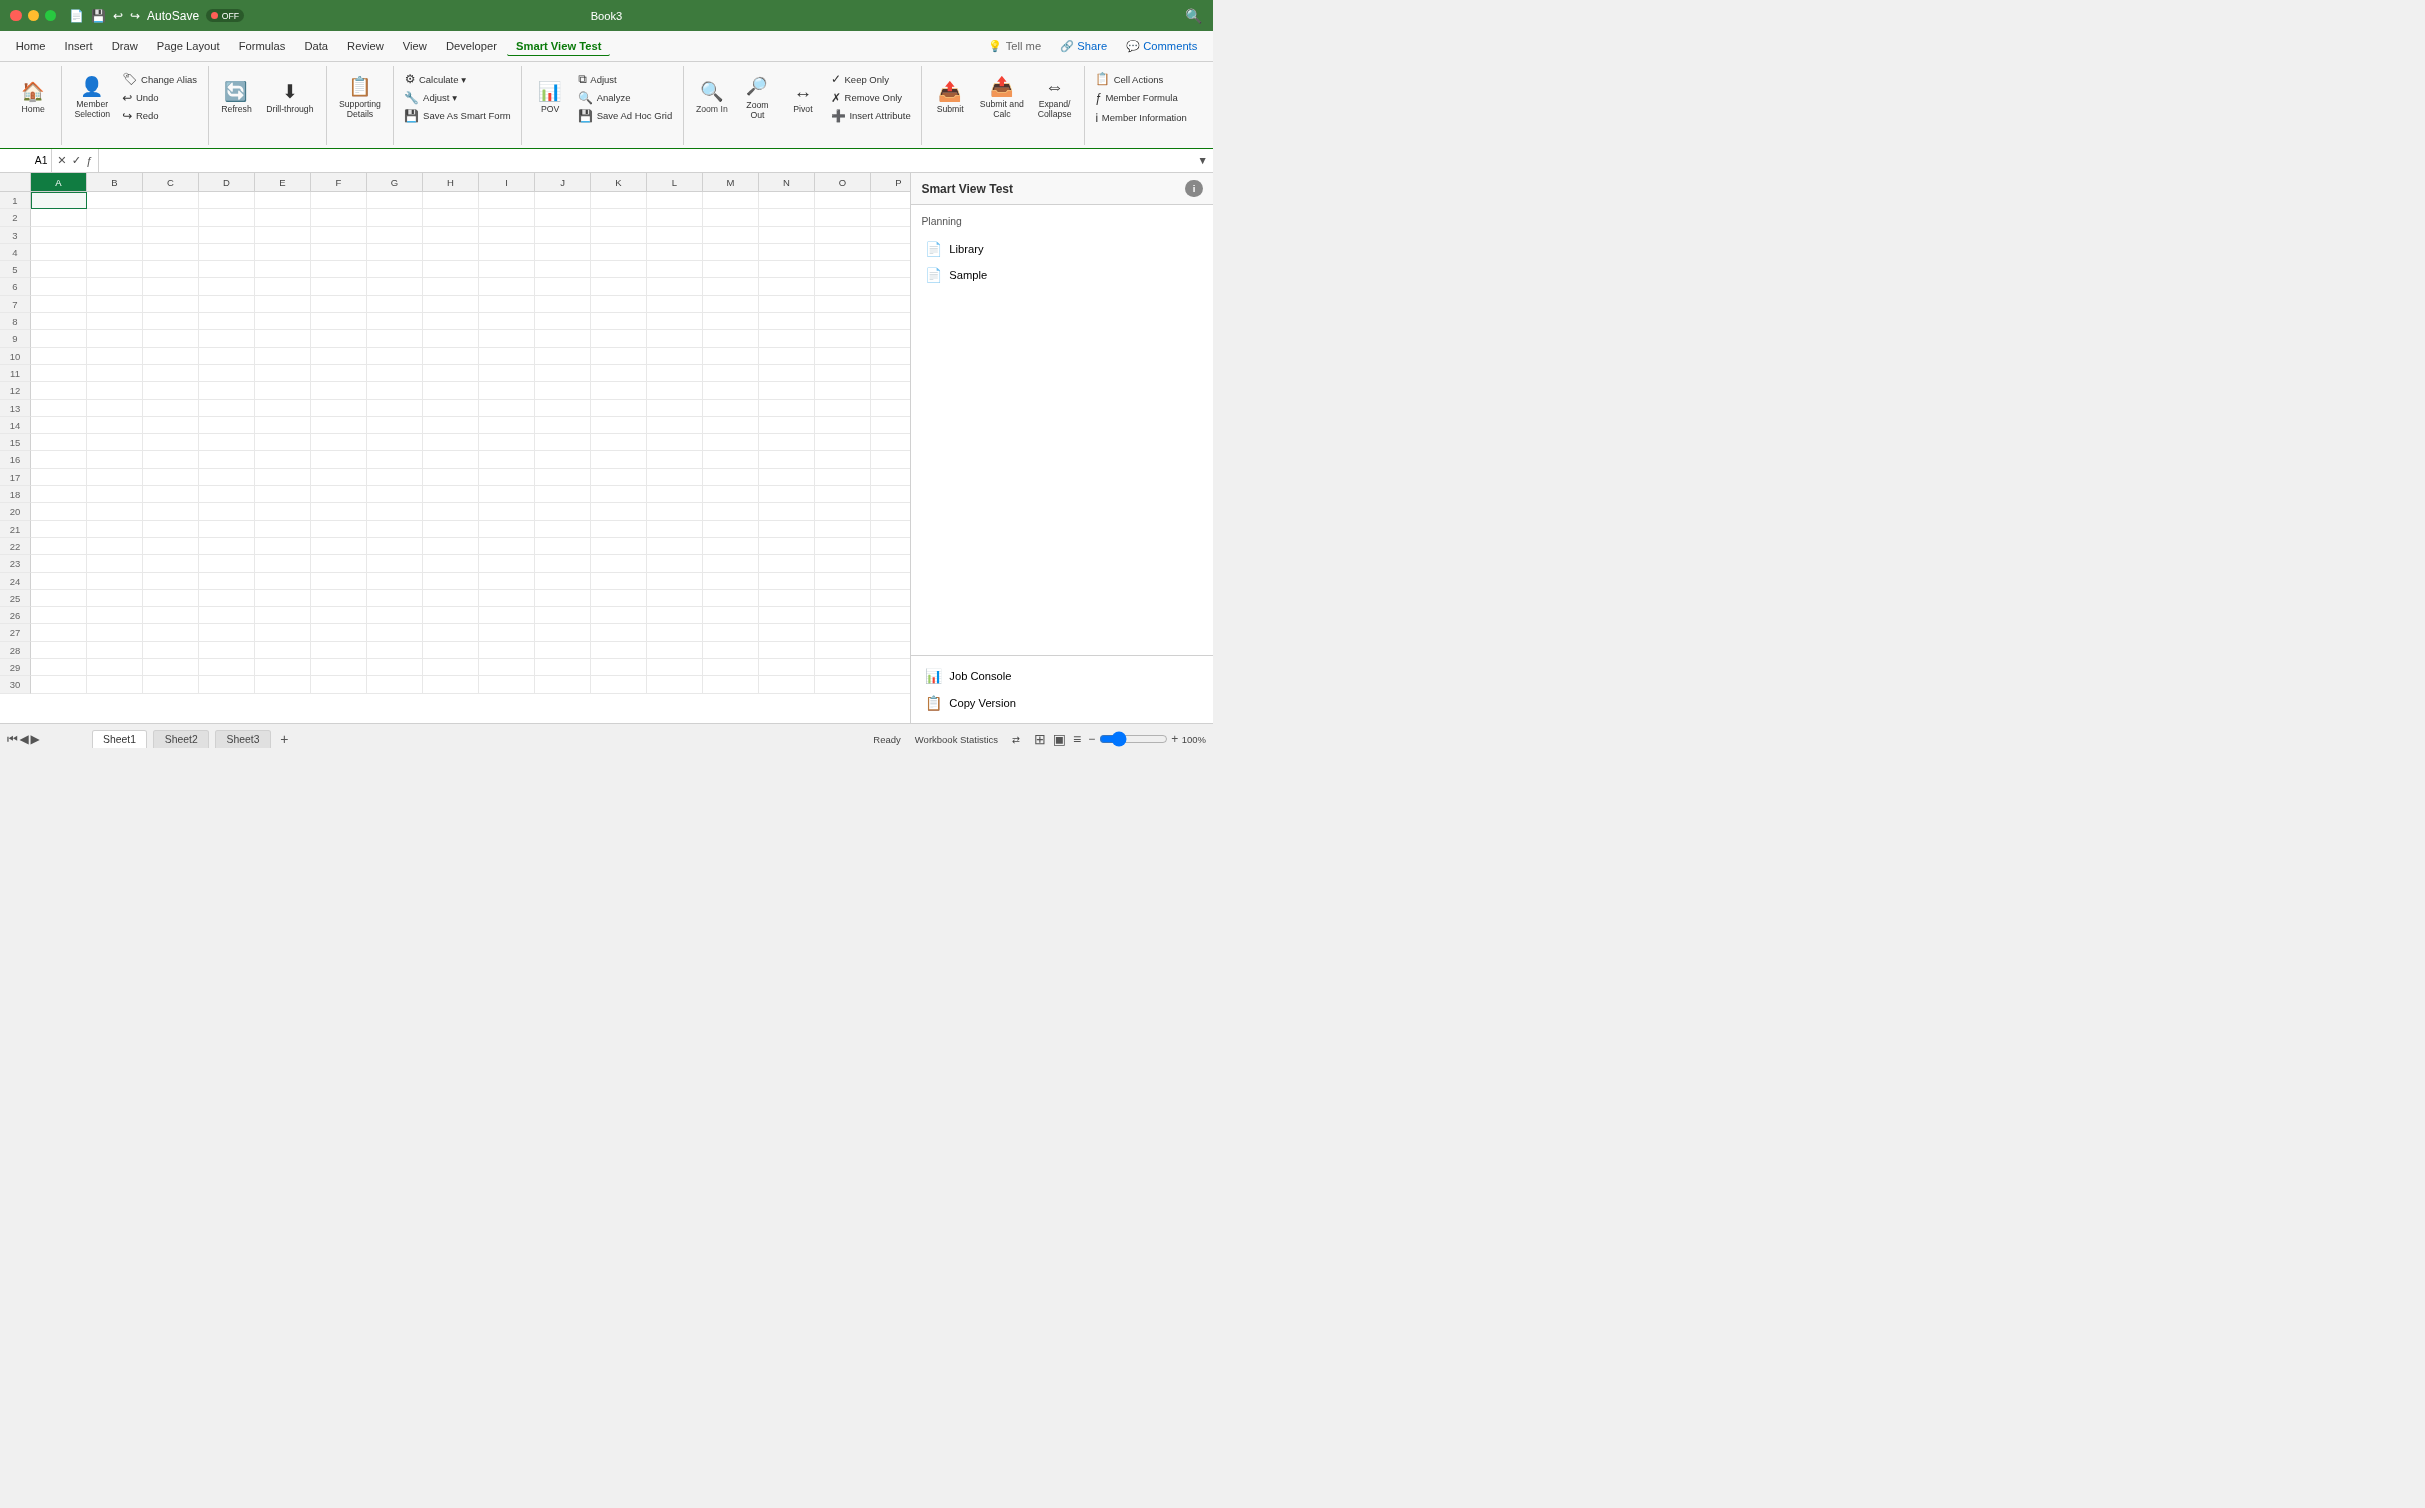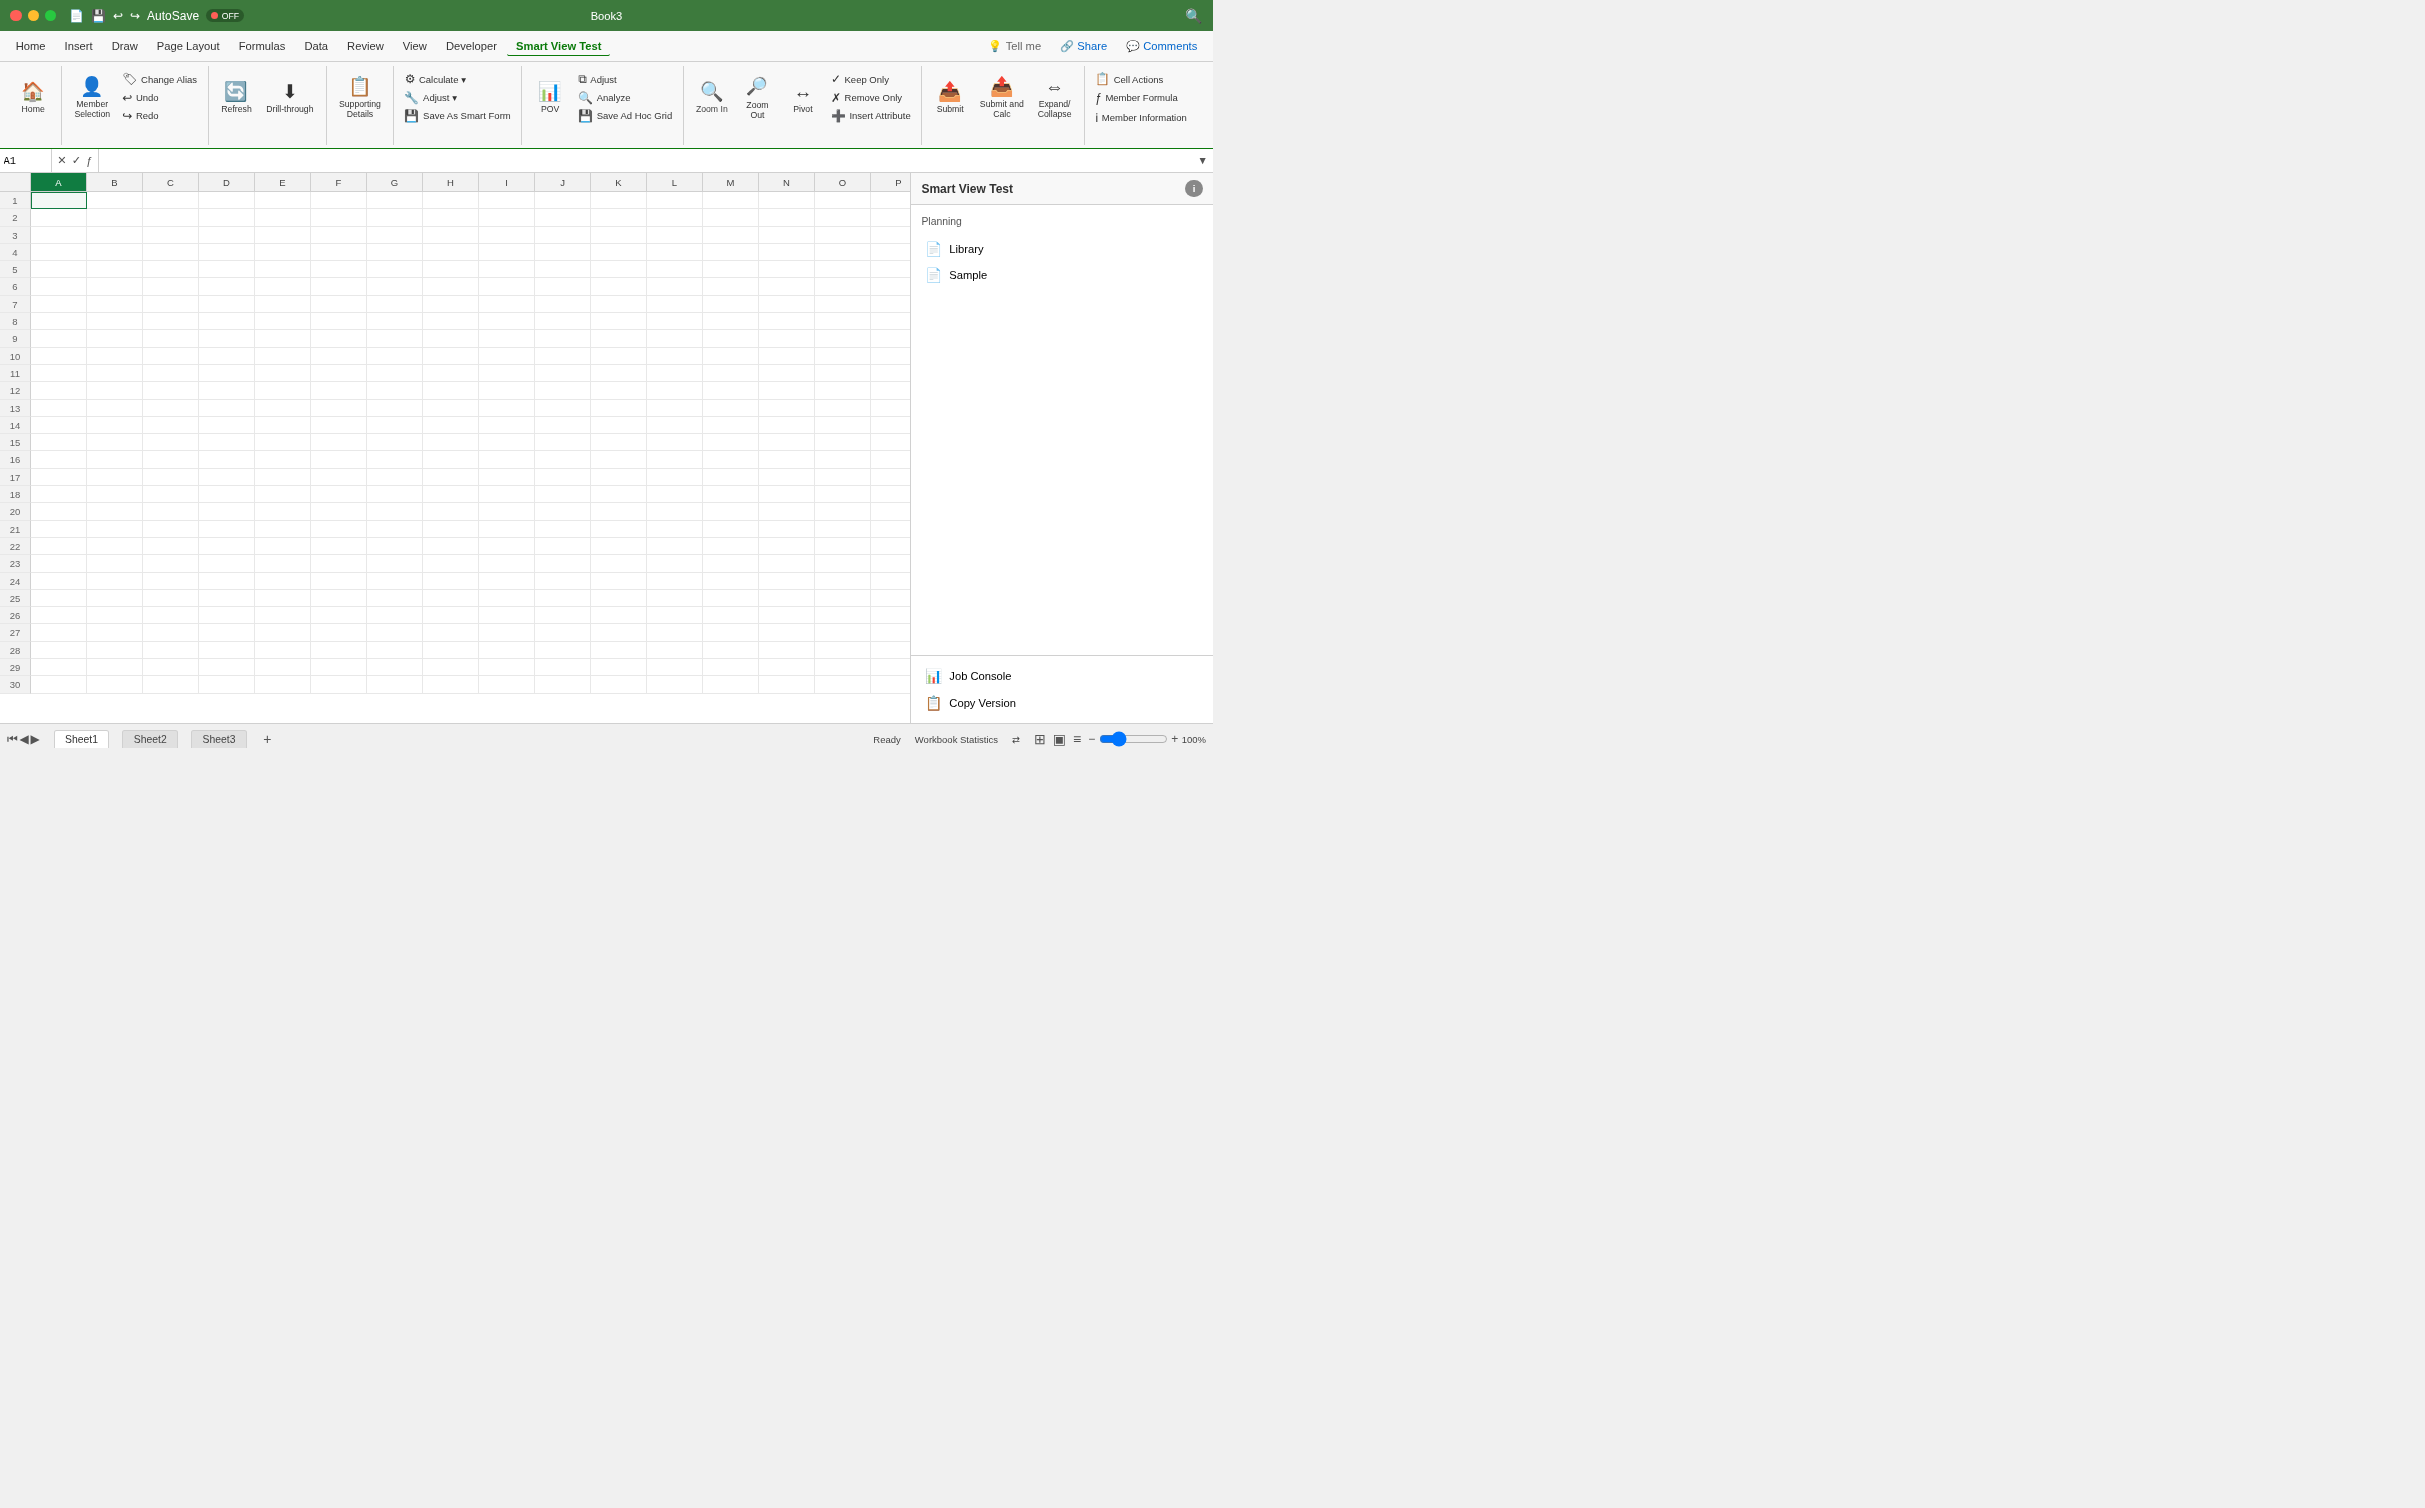--- a/index.html
+++ b/index.html
@@ -133,26 +133,25 @@
       background: white;
       border-bottom: 0.9px solid #d0d0d0;
       display: flex;
       align-items: center;
       gap: 0;
     }
     .cell-ref {
       width: 52px;
       border: none;
       border-right: 0.9px solid #d0d0d0;
-      text-align: left;
+      text-align: right;
       font-size: 10.4px;
       padding: 0 3.5px;
       background: white;
       height: 100%;
-      font-family: Liberation Mono, monospace;
     }
     .formula-controls {
       display: flex;
       align-items: center;
       padding: 0 5.2px;
       gap: 5.2px;
       border-right: 0.9px solid #d0d0d0;
       height: 100%;
     }
     .formula-btn { background: none; border: none; cursor: pointer; font-size: 11.2px; color: #555; }
@@ -284,21 +283,21 @@
       height: 31px;
       background: #f0f0f0;
       border-top: 0.9px solid #d0d0d0;
       display: flex;
       align-items: center;
       padding: 0 7px;
       gap: 14px;
     }
     .status-left { display: flex; align-items: center; gap: 14px; flex: 1; }
     .status-text { font-size: 9.5px; color: #444; }
-    .sheet-tabs { display: flex; align-items: center; gap: 13px; }
+    .sheet-tabs { display: flex; align-items: center; gap: 6px; margin-left: 38px; }
     .sheet-tab {
       padding: 2.6px 10.4px;
       font-size: 10.4px;
       cursor: pointer;
       border: 0.9px solid #d0d0d0;
       border-bottom: none;
       background: #e0e0e0;
       border-radius: 2.6px 2.6px 0 0;
       color: #444;
     }

